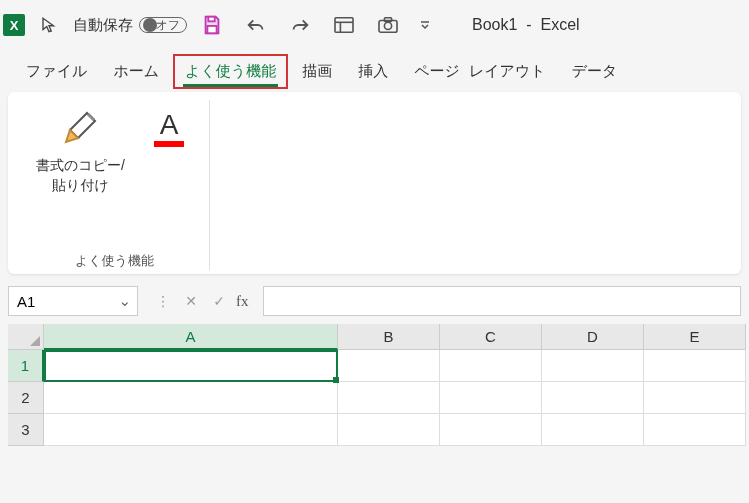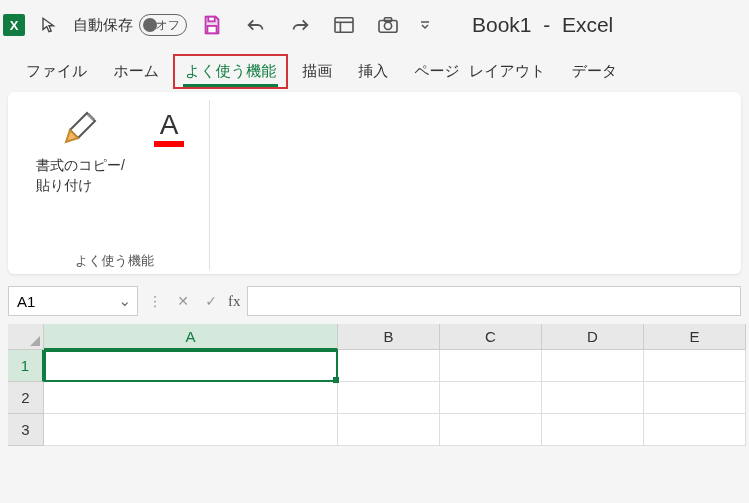--- a/index.html
+++ b/index.html
@@ -3,44 +3,44 @@
 <meta charset="utf-8">
 <style>
 * { box-sizing: border-box; margin: 0; padding: 0; font-family: "Yu Gothic UI", "Meiryo", sans-serif; }
 body { background: #f5f5f5; width: 749px; height: 503px; overflow: hidden; font-size: 14px; }
 
 .titlebar { display: flex; align-items: center; height: 50px; padding: 0 3px; gap: 6px; }
 .excel-icon { width: 22px; height: 22px; background: #107c41; border-radius: 2px; position: relative; display: flex; align-items: center; justify-content: center; }
 .excel-icon::after { content: "X"; color: white; font-weight: bold; font-size: 13px; }
 .cursor-icon { width: 20px; height: 20px; display: flex; align-items: center; justify-content: center; color: #444; margin: 0 8px; }
 .autosave { display: flex; align-items: center; gap: 6px; font-size: 15px; color: #333; }
-.toggle { width: 48px; height: 22px; border: 1.5px solid #666; border-radius: 11px; display: flex; align-items: center; padding: 0 3px; position: relative; }
+.toggle { width: 48px; height: 16px; border: 1.5px solid #666; border-radius: 11px; display: flex; align-items: center; padding: 0 3px; position: relative; }
 .toggle-knob { width: 14px; height: 14px; background: #666; border-radius: 50%; }
 .toggle-label { font-size: 12px; position: absolute; right: 6px; color: #555; }
 .qat-btn { width: 32px; height: 32px; display: flex; align-items: center; justify-content: center; color: #555; cursor: pointer; margin: 0 3px; }
 .save-svg { color: #c239b3; }
 .chevron-down-s { margin-left: -4px; }
-.title-text { margin-left: 22px; font-size: 21px; color: #333; }
+.title-text { margin-left: 22px; font-size: 16px; color: #333; }
 
 .tabs { display: flex; align-items: center; height: 42px; padding: 0 14px; gap: 2px; }
 .tab { padding: 6px 10px; font-size: 15px; color: #333; cursor: pointer; border: 2px solid transparent; position: relative; font-family: Liberation Mono, monospace; }
 .tab.active { color: #107c41; font-weight: 500; }
 .tab.active::after { content: ""; position: absolute; bottom: 0; left: 8px; right: 8px; height: 3px; background: #107c41; }
 .tab.highlighted { border: 2px solid #d13438; }
 
 .ribbon { background: white; height: 182px; margin: 0 8px; padding: 8px 12px 4px; border-radius: 6px; box-shadow: 0 1px 3px rgba(0,0,0,0.1); display: flex; }
 .ribbon-group { display: flex; flex-direction: column; align-items: center; padding: 0 8px; border-right: 1px solid #e0e0e0; }
 .ribbon-btn { display: flex; flex-direction: column; align-items: center; cursor: pointer; padding: 4px 8px; }
 .ribbon-icon-area { width: 48px; height: 48px; display: flex; align-items: center; justify-content: center; margin-bottom: 4px; }
-.ribbon-label { font-size: 14px; line-height: 1.4; color: #333; }
+.ribbon-label { font-size: 14px; text-align: center; line-height: 1.4; color: #333; }
 .ribbon-group-label { font-size: 13px; color: #555; margin-top: auto; padding-top: 6px; }
 .font-color-underline { width: 30px; height: 6px; background: #ff0000; margin-top: -2px; }
 .dropdown-caret { font-size: 10px; color: #555; margin-left: 4px; }
 
-.formula-row { display: flex; align-items: center; height: 38px; margin: 8px 8px 0; gap: 6px; }
+.formula-row { display: flex; align-items: center; height: 38px; margin: 8px 8px 0; gap: 14px; }
 .namebox { width: 130px; height: 30px; background: white; border: 1px solid #ccc; display: flex; align-items: center; padding: 0 8px; font-size: 15px; position: relative; }
 .namebox-chevron { position: absolute; right: 6px; color: #666; }
 .fx-controls { display: flex; align-items: center; gap: 6px; color: #999; }
 .fx-btn { width: 22px; height: 22px; display: flex; align-items: center; justify-content: center; cursor: pointer; }
 .fx-label { font-size: 15px; color: #555; font-family: serif; }
 .formula-input { flex: 1; height: 30px; background: white; border: 1px solid #ccc; padding: 0 8px; font-size: 14px; }
 
 .grid-area { margin: 4px 0 0 8px; }
 .col-headers { display: flex; height: 26px; }
 .corner { width: 36px; background: #e8e8e8; border-right: 1px solid #ccc; border-bottom: 1px solid #ccc; position: relative; }

